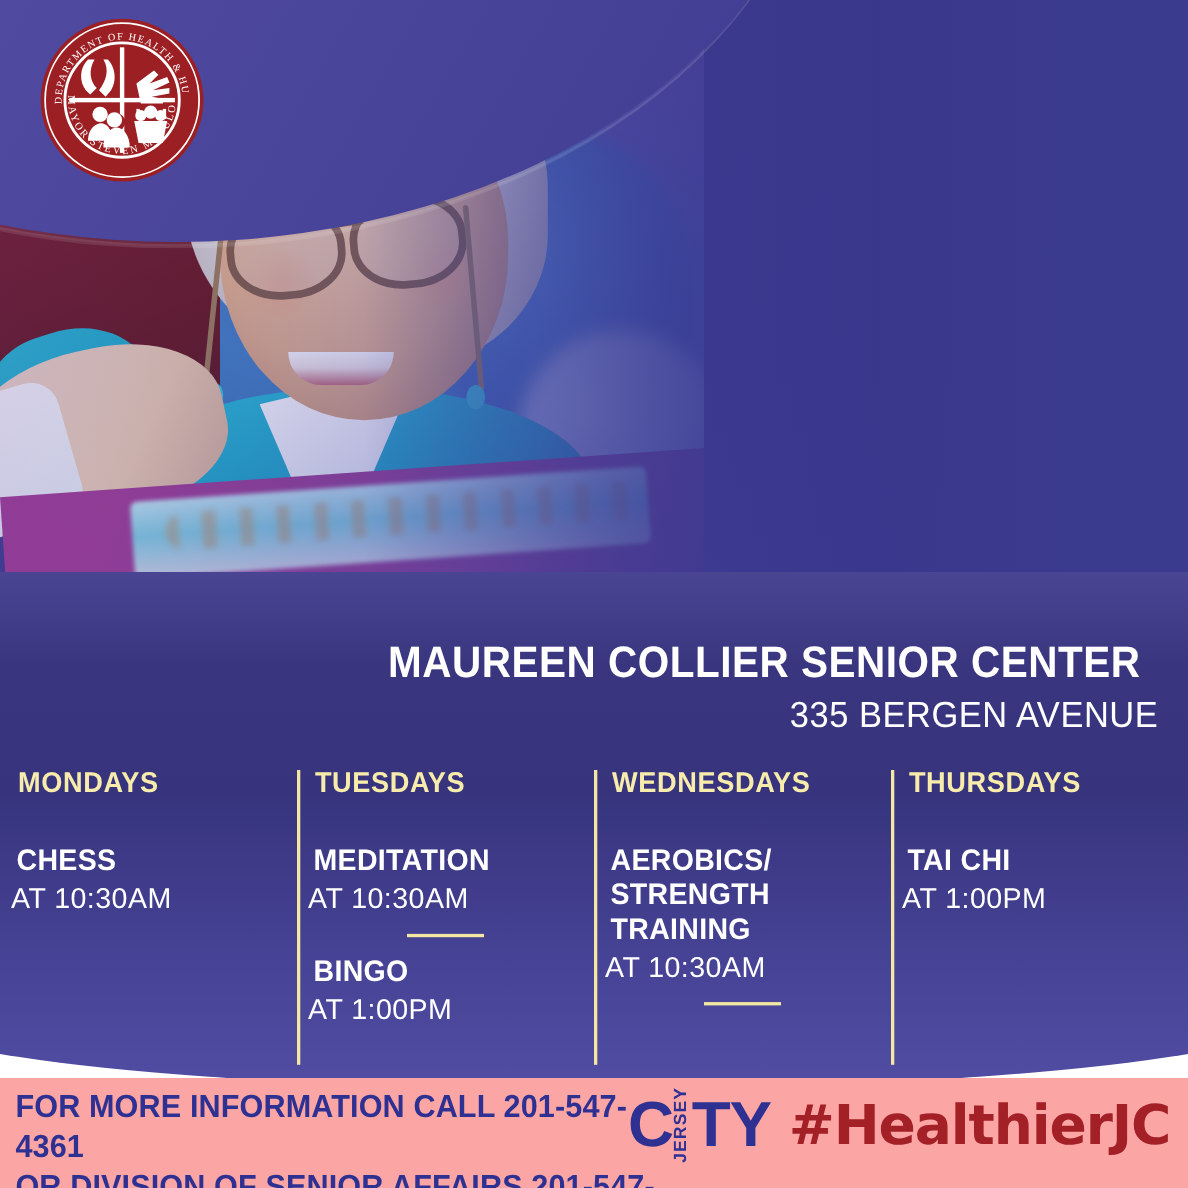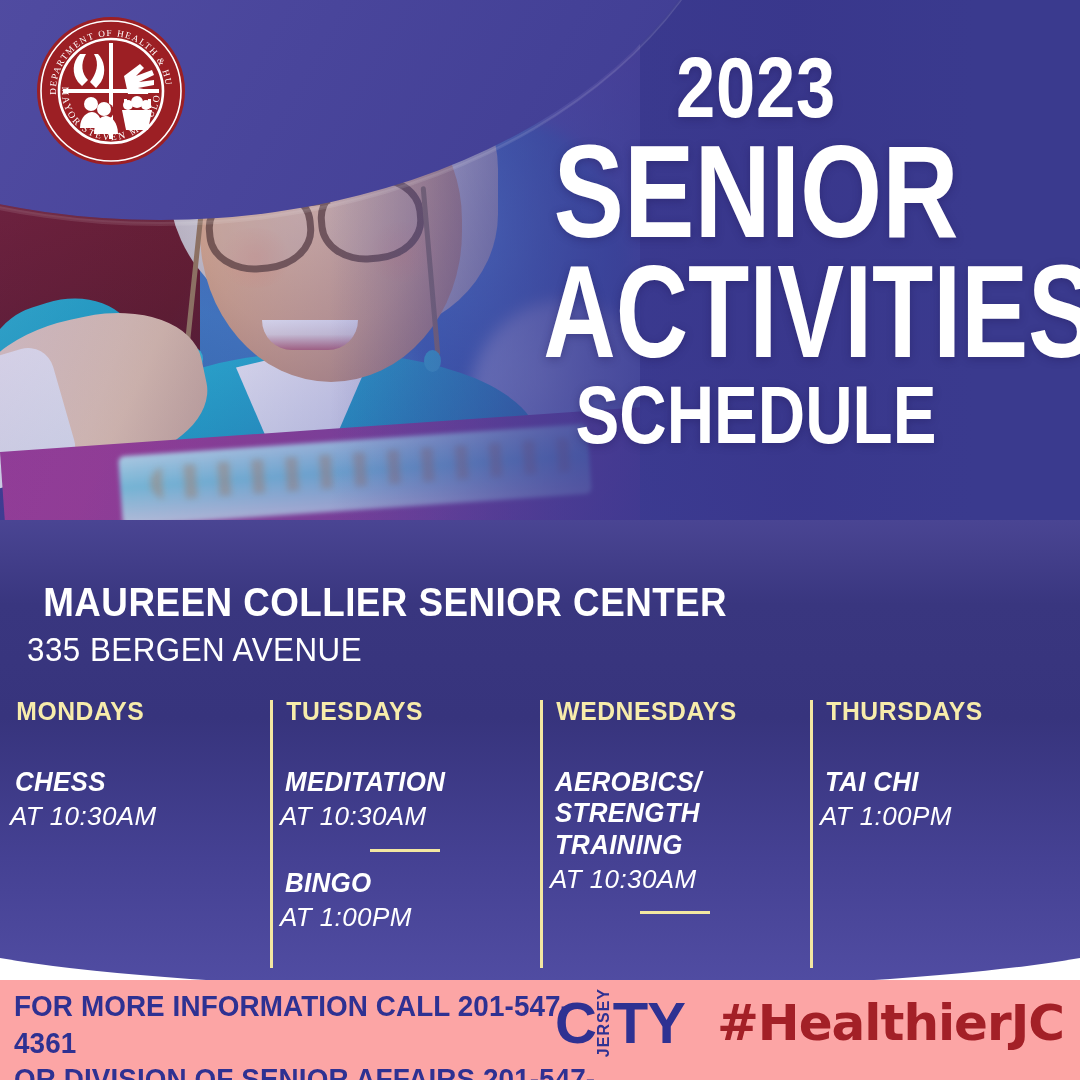--- a/index.html
+++ b/index.html
@@ -111,55 +111,55 @@
 
   
   #panel{
     position:absolute;left:0;top:520px;width:1080px;height:460px;overflow:hidden;
   }
   .panel-bg{
     position:absolute;left:-90px;top:0;width:1260px;height:470px;
     border-radius:0 0 50% 50%/0 0 14% 14%;
     background:linear-gradient(180deg,#4a4593 0%,#39367f 18%,#37347d 42%,#454193 72%,#514da3 100%);
   }
-  #center-info{position:absolute;left:0;top:60px;width:1080px;text-align:left;color:#fff;z-index:3;}
+  #center-info{position:absolute;left:0;top:60px;width:1080px;text-align:right;color:#fff;z-index:3;}
   .ci-name{font-size:40px;font-weight:700;letter-spacing:.5px;transform:scaleX(.92);}
   .ci-addr{font-size:33px;font-weight:400;letter-spacing:.5px;margin-top:6px;transform:scaleX(.95);}
 
   
   #cols{
     position:absolute;left:0;top:176px;width:1080px;height:275px;
     display:flex;z-index:3;
   }
   .col{flex:1;position:relative;padding:0 10px;}
   .col + .col::before{
     content:"";position:absolute;left:0;top:4px;width:3px;height:268px;
     background:#f3e7a1;
   }
   .day{font-size:26px;font-weight:700;color:#f7ecab;letter-spacing:.6px;transform:scaleX(.95);}
-  .slot{margin-top:40px;font-style:italic;}
+  .slot{margin-top:40px;}
   .slot.second{margin-top:0;}
   .act{font-size:27px;font-weight:700;color:#ffffff;line-height:1.16;letter-spacing:.3px;transform:scaleX(.96);}
   .time{font-size:26px;font-weight:400;color:#ffffff;line-height:1.2;margin-top:3px;letter-spacing:.4px;}
   .sep{width:70px;height:3px;background:#f3e7a1;margin:16px auto;}
 
   
   #footer{position:absolute;left:0;top:980px;width:1080px;height:100px;background:#fca5a5;z-index:5;}
   #contact{position:absolute;left:14px;top:8px;width:640px;color:#2e3192;}
   .c-line{font-size:29px;font-weight:700;line-height:1.26;letter-spacing:.1px;transform:scaleX(.96);transform-origin:left;}
   #brandrow{position:absolute;right:16px;top:12px;height:62px;display:flex;align-items:center;}
   .jc-logo{display:flex;align-items:center;color:#2e3192;font-weight:700;}
   .jc-c{font-size:58px;line-height:.82;letter-spacing:-2px;}
   .jc-jersey{
     font-size:16px;font-weight:700;letter-spacing:1px;
     writing-mode:vertical-rl;transform:rotate(180deg);
     margin:0 1px 0 1px;line-height:1;
   }
   .jc-ty{font-size:58px;line-height:.82;letter-spacing:-1px;}
-  .hash{font-size:50px;font-weight:700;color:#a32027;margin-left:32px;letter-spacing:-1px;
+  .hash{font-size:50px;font-weight:700;color:#a32027;margin-left:16px;letter-spacing:-1px;
     font-family:"DejaVu Sans", sans-serif;}
 </style>
 </head>
 <body>
 
 <div id="poster">
 
   <div id="hero">
 
     <div class="photo">
@@ -229,26 +229,20 @@
         <rect x="112" y="83" width="3" height="9" fill="#ffffff"></rect>
         <text fill="#ffffff" font-size="9.2" font-family="'Liberation Serif',serif" letter-spacing="1.35">
           <textPath href="#arcTop" startOffset="50%" text-anchor="middle">JERSEY CITY DEPARTMENT OF HEALTH &amp; HUMAN SERVICES</textPath>
         </text>
         <text fill="#ffffff" font-size="9.6" font-family="'Liberation Serif',serif" letter-spacing="2">
           <textPath href="#arcBot" startOffset="50%" text-anchor="middle">MAYOR STEVEN M. FULOP</textPath>
         </text>
       </svg>
     </div>
 
-    <div id="title-block">
-      <div class="t-year">2023</div>
-      <div class="t-senior">SENIOR</div>
-      <div class="t-activities">ACTIVITIES</div>
-      <div class="t-schedule">SCHEDULE</div>
-    </div>
   </div>
 
   <div id="panel">
     <div class="panel-bg"></div>
 
     <div id="center-info">
       <div class="ci-name">MAUREEN COLLIER SENIOR CENTER</div>
       <div class="ci-addr">335 BERGEN AVENUE</div>
     </div>
 

